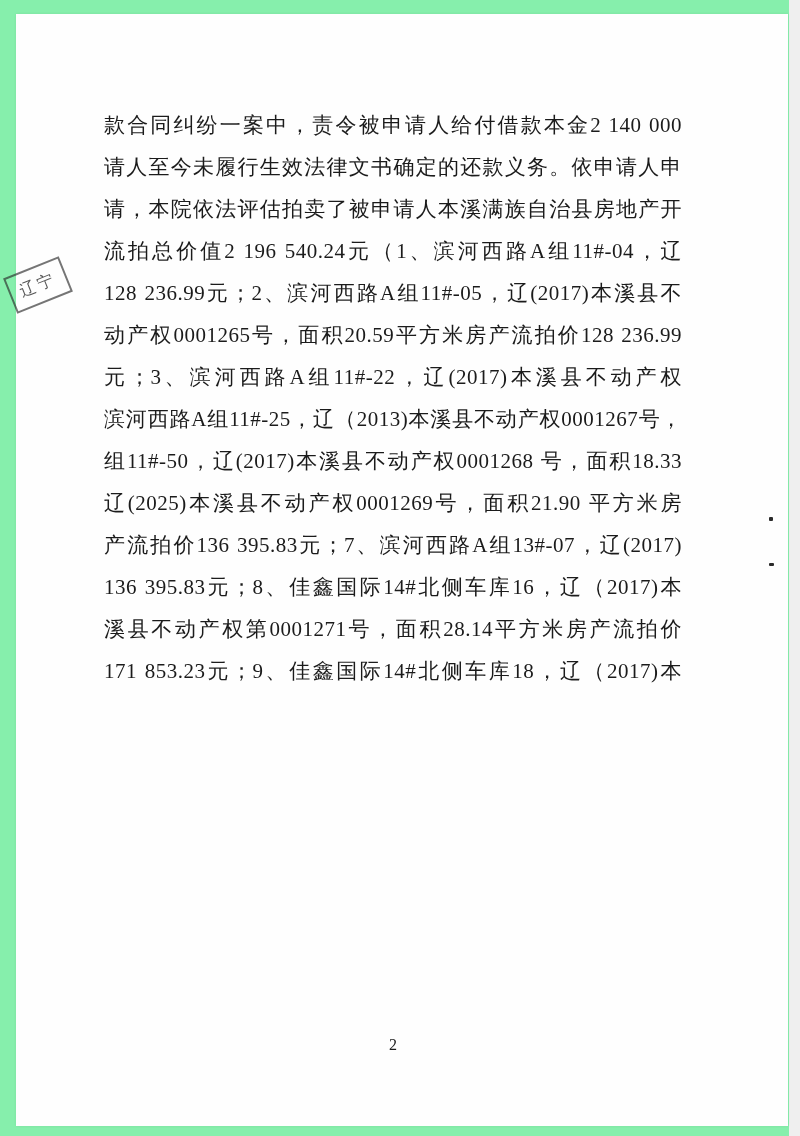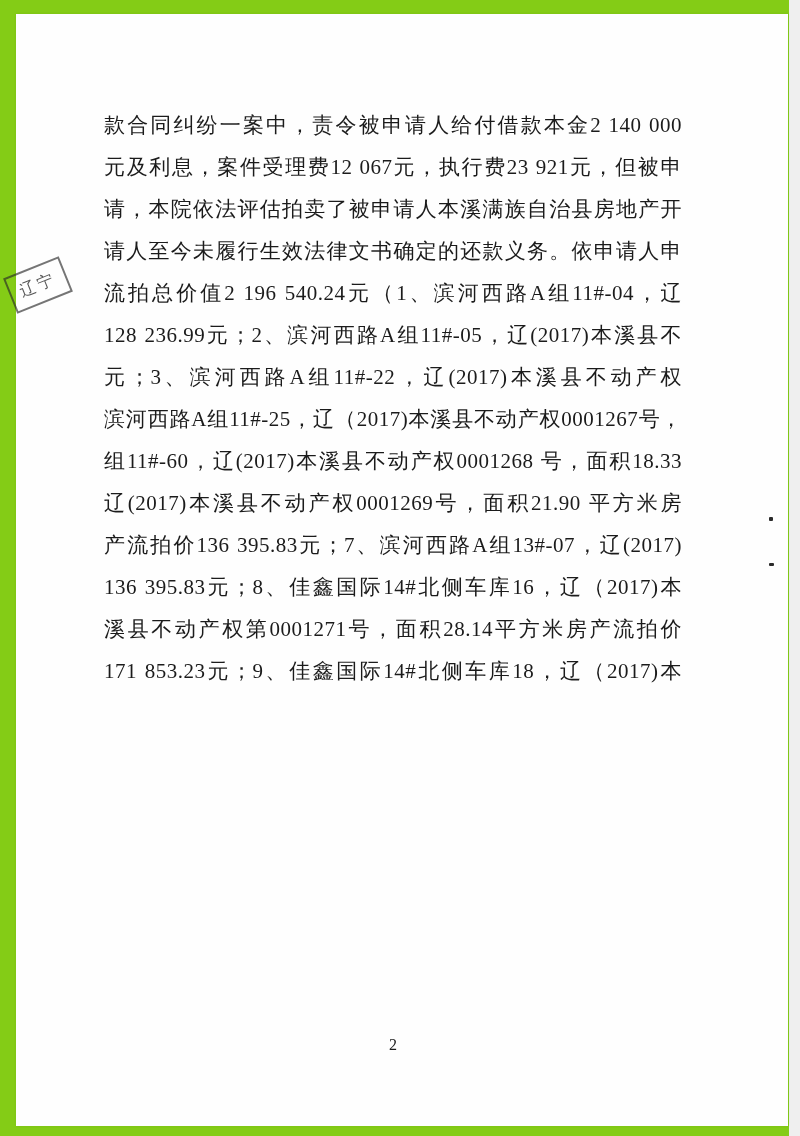--- a/index.html
+++ b/index.html
@@ -8,21 +8,21 @@
     width: 800px;
     height: 1136px;
     background: #efefef;
     overflow: hidden;
     font-family: "Liberation Serif", "DejaVu Serif", serif;
   }
   .canvas {
     position: relative;
     width: 789px;
     height: 1136px;
-    background: #84cc16;
+    background: #86efac;
   }
   .sheet {
     position: absolute;
     left: 16px;
     top: 14px;
     width: 772px;
     height: 1112px;
     background: #fefefe;
     box-shadow: 0 0 3px rgba(0,0,0,0.07);
   }
@@ -80,29 +80,29 @@
 </style>
 </head>
 <body>
 
 <div class="canvas">
 
   <div class="sheet">
 
     <div class="body-text">
       <div class="line">款合同纠纷一案中，责令被申请人给付借款本金2 140 000</div>
-      <div class="line">元及利息，案件受理费12 067元，执行费23 921元，但被申</div>
+      <div class="line">请人至今未履行生效法律文书确定的还款义务。依申请人申</div>
       <div class="line">请，本院依法评估拍卖了被申请人本溪满族自治县房地产开</div>
-      <div class="line">请人至今未履行生效法律文书确定的还款义务。依申请人申</div>
       <div class="line">流拍总价值2 196 540.24元（1、滨河西路A组11#-04，辽(2017)</div>
       <div class="line">128 236.99元；2、滨河西路A组11#-05，辽(2017)本溪县不</div>
+      <div class="line">动产权0001265号，面积20.59平方米房产流拍价128 236.99</div>
       <div class="line">元；3、滨河西路A组11#-22，辽(2017)本溪县不动产权</div>
-      <div class="line">滨河西路A组11#-25，辽（2017)本溪县不动产权0001267号，</div>
-      <div class="line">组11#-60，辽(2017)本溪县不动产权0001268 号，面积18.33</div>
-      <div class="line">辽(2017)本溪县不动产权0001269号，面积21.90 平方米房</div>
+      <div class="line">滨河西路A组11#-25，辽（2013)本溪县不动产权0001267号，</div>
+      <div class="line">组11#-50，辽(2017)本溪县不动产权0001268 号，面积18.33</div>
+      <div class="line">辽(2025)本溪县不动产权0001269号，面积21.90 平方米房</div>
       <div class="line">产流拍价136 395.83元；7、滨河西路A组13#-07，辽(2017)</div>
       <div class="line">136 395.83元；8、佳鑫国际14#北侧车库16，辽（2017)本</div>
       <div class="line">溪县不动产权第0001271号，面积28.14平方米房产流拍价</div>
       <div class="line">171 853.23元；9、佳鑫国际14#北侧车库18，辽（2017)本</div>
     </div>
 
     <div class="page-number">2</div>
   </div>
 
   <div class="stamp">

